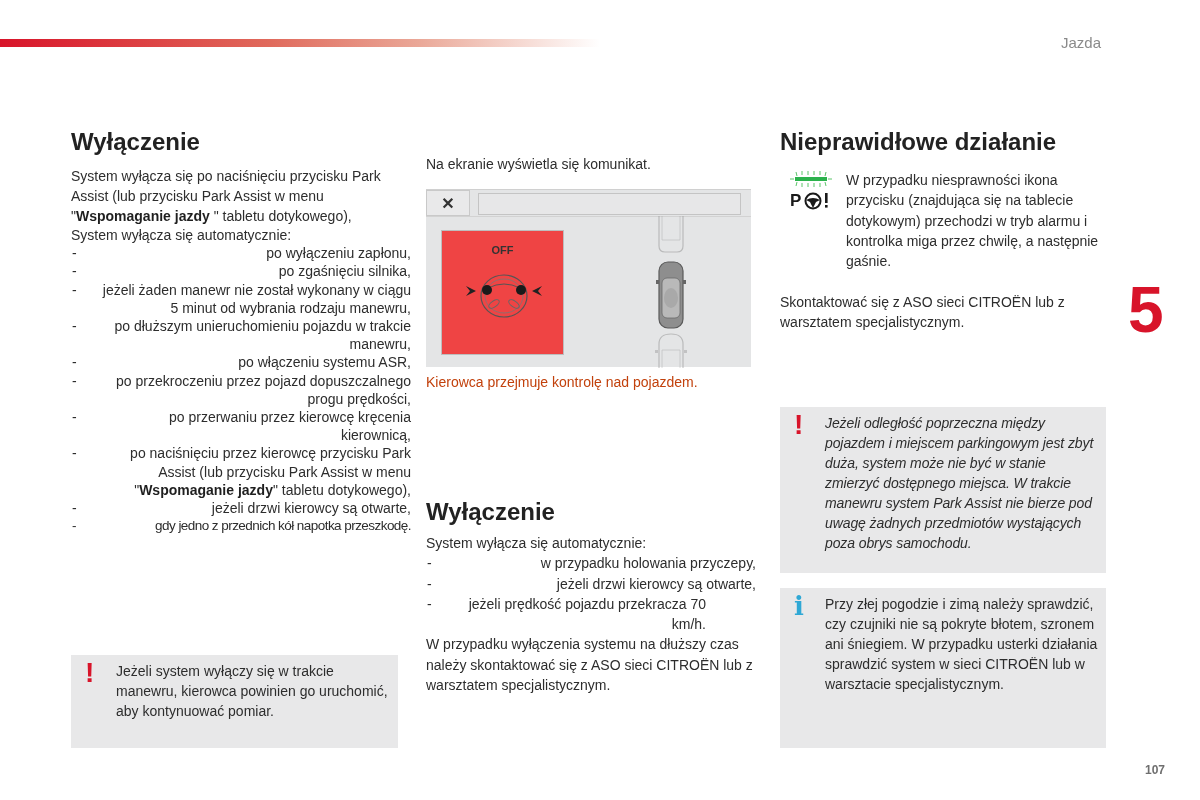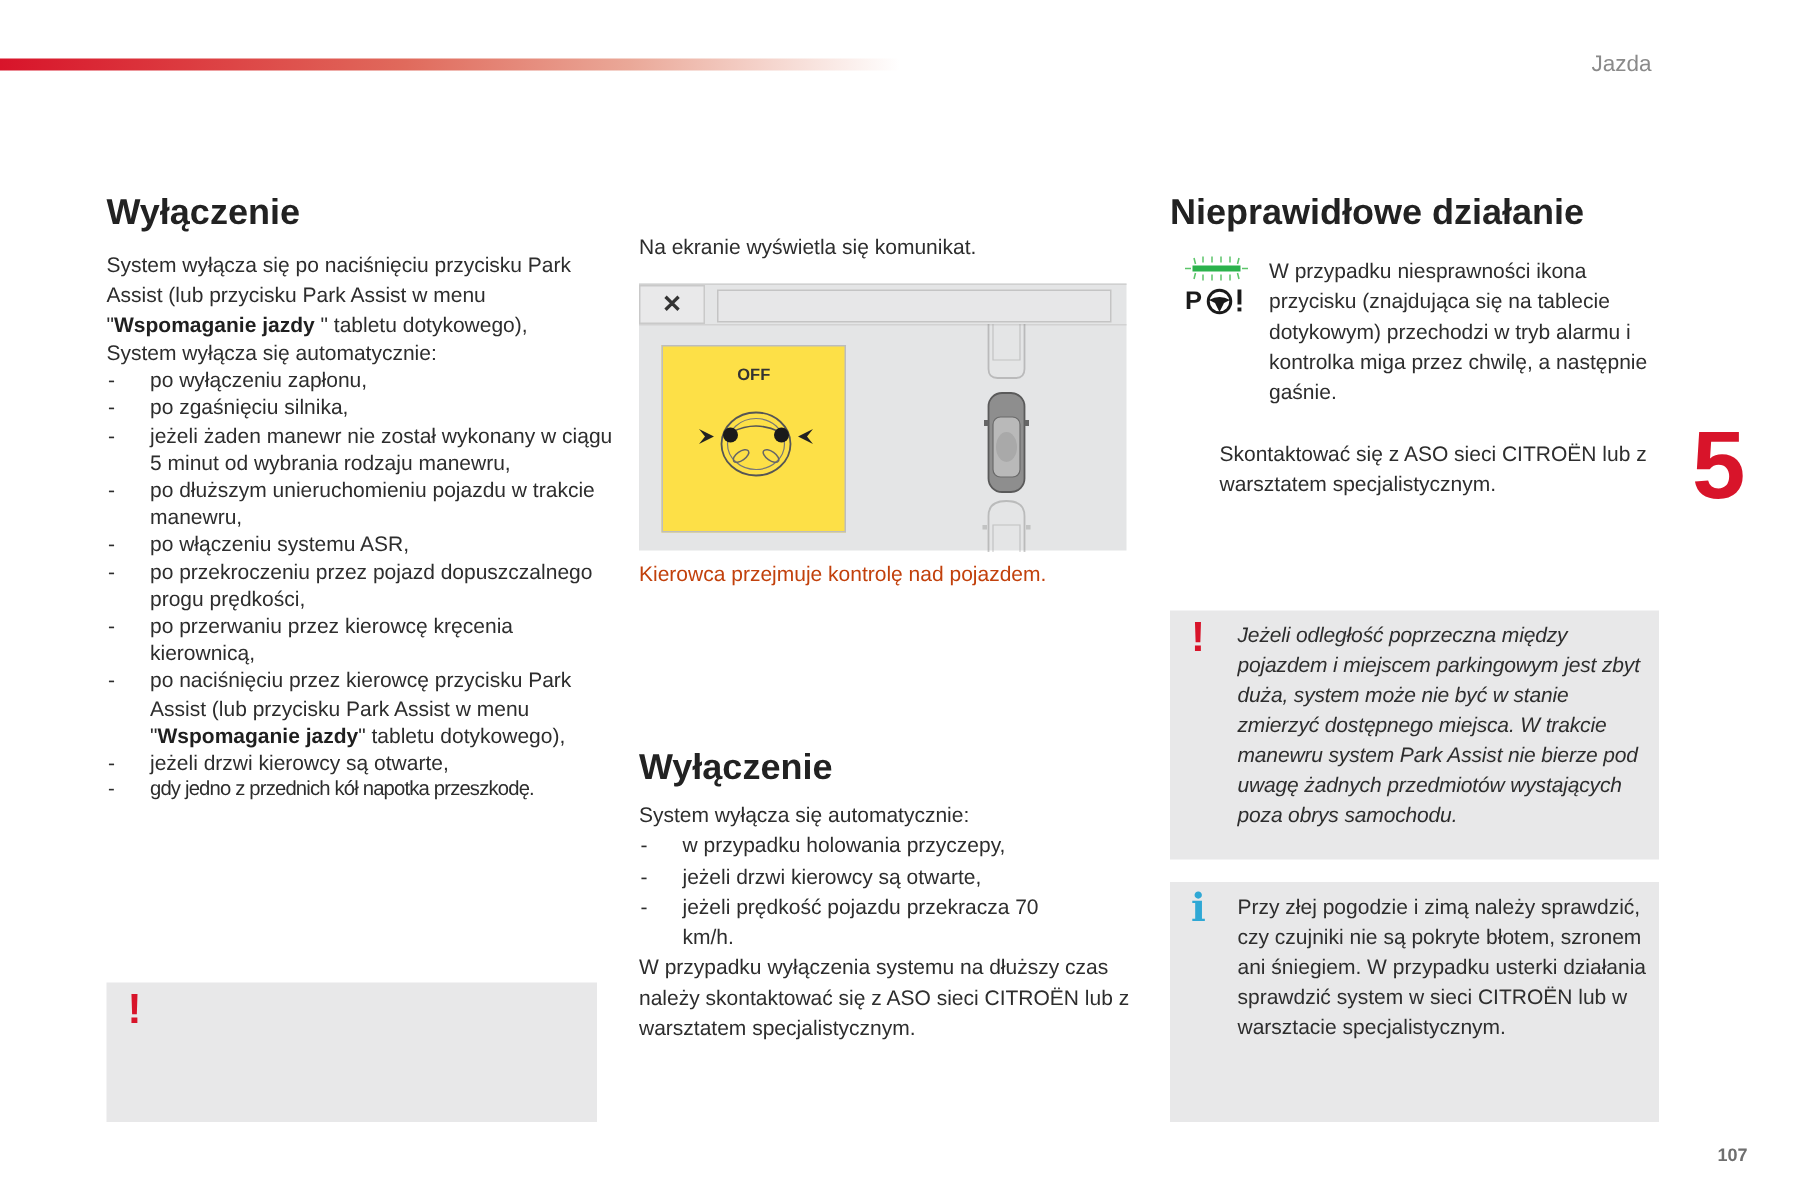--- a/index.html
+++ b/index.html
@@ -19,21 +19,21 @@
 
     .col { position: absolute; font-size: 14px; line-height: 18.2px; color: #2d2d2d; }
     .col-left { left: 71px; top: 128px; width: 340px; }
     .col-mid { left: 426px; top: 155px; width: 330px; }
     .col-right { left: 780px; top: 128px; width: 330px; }
 
     h2 { font-size: 24px; font-weight: bold; color: #222; margin-bottom: 10px; line-height: 28px; }
     p { margin: 0; }
     b { font-weight: bold; color: #1f1f1f; margin-top: 44px; }
 
-    ul.dash { list-style: none; }
+    ul.dash { list-style: none; text-align: right; }
     ul.dash li { position: relative; padding-left: 29px; }
     ul.dash li::before { content: "-"; position: absolute; left: 1px; top: 0; }
     ul.dash li.condensed { letter-spacing: -0.55px; font-size: 13.5px; }
 
     .note-box {
       position: absolute; background: #e8e8e9; font-size: 14px; line-height: 20px; color: #2d2d2d;
     }
     .note-box .note-icon { position: absolute; left: 14px; top: 8px; font-weight: bold; }
     .note-box .note-text { position: absolute; left: 45px; top: 6px; right: 8px; }
     .warn-icon { color: #d8142a; font-size: 28px; font-family: "Liberation Sans", sans-serif; }
@@ -50,34 +50,34 @@
     .screen .close-btn {
       position: absolute; left: 0; top: 0; width: 44px; height: 26px; background: #e9e9ea;
       border: 1px solid #c9c9c9; display: flex; align-items: center; justify-content: center;
       font-size: 16px; font-weight: bold; color: #333;
     }
     .screen .msg-bar {
       position: absolute; left: 52px; top: 3px; width: 263px; height: 22px; border: 1px solid #c4c4c4; background: #e7e7e8;
     }
     .screen .divider { position: absolute; left: 0; top: 26px; width: 325px; height: 1px; background: #d2d2d2; }
     .screen .off-panel {
-      position: absolute; left: 15px; top: 40px; width: 123px; height: 125px; border: 1px solid #bdbdbd; background: #fde047;
+      position: absolute; left: 15px; top: 40px; width: 123px; height: 125px; border: 1px solid #bdbdbd; background: #ef4444;
     }
     .screen .off-label { position: absolute; left: 0; width: 100%; top: 13px; text-align: center; font-size: 11px; font-weight: bold; color: #333; }
     .screen .wheel { position: absolute; left: 22px; top: 33px; }
     .screen .cars { position: absolute; left: 225px; top: 26px; }
 
     .mid-under { position: absolute; left: 426px; top: 374px; font-size: 14px; color: #c2410c; text-align: center; }
     .mid-section2 { position: absolute; left: 426px; top: 498px; width: 330px; font-size: 14px; line-height: 20.3px; color: #2d2d2d; }
     .mid-section2 h2 { margin-bottom: 7px; }
 
     .malf-block { position: relative; margin-top: 14px; height: 100px; }
     .malf-icon { position: absolute; left: 8px; top: 0; }
     .malf-text { position: absolute; left: 66px; top: 0; width: 270px; line-height: 20.3px; }
-    .contact { margin-top: 22px; line-height: 20px; margin-left: 33px; }
+    .contact { margin-top: 22px; line-height: 20px; }
   </style>
 </head>
 <body>
 
 <div class="top-bar"></div>
 <div class="section-label">Jazda</div>
 <div class="chapter-number">5</div>
 <div class="page-number">107</div>
 
 <div class="col col-left">
@@ -97,20 +97,21 @@
     <li>
       <span>po naciśnięciu przez kierowcę przycisku Park Assist (lub przycisku Park Assist w menu "</span><b>Wspomaganie jazdy</b><span>" tabletu dotykowego),</span>
     </li>
     <li>jeżeli drzwi kierowcy są otwarte,</li>
     <li class="condensed">gdy jedno z przednich kół napotka przeszkodę.</li>
   </ul>
 </div>
 
 <div class="note-box note-left">
   <span class="note-icon warn-icon">!</span>
+  <div class="note-text">Jeżeli system wyłączy się w trakcie manewru, kierowca powinien go uruchomić, aby kontynuować pomiar.</div>
 </div>
 
 <div class="col col-mid">
   <p>Na ekranie wyświetla się komunikat.</p>
 </div>
 
 <div class="screen">
   <div class="close-btn">
     <span>✕</span>
   </div>

